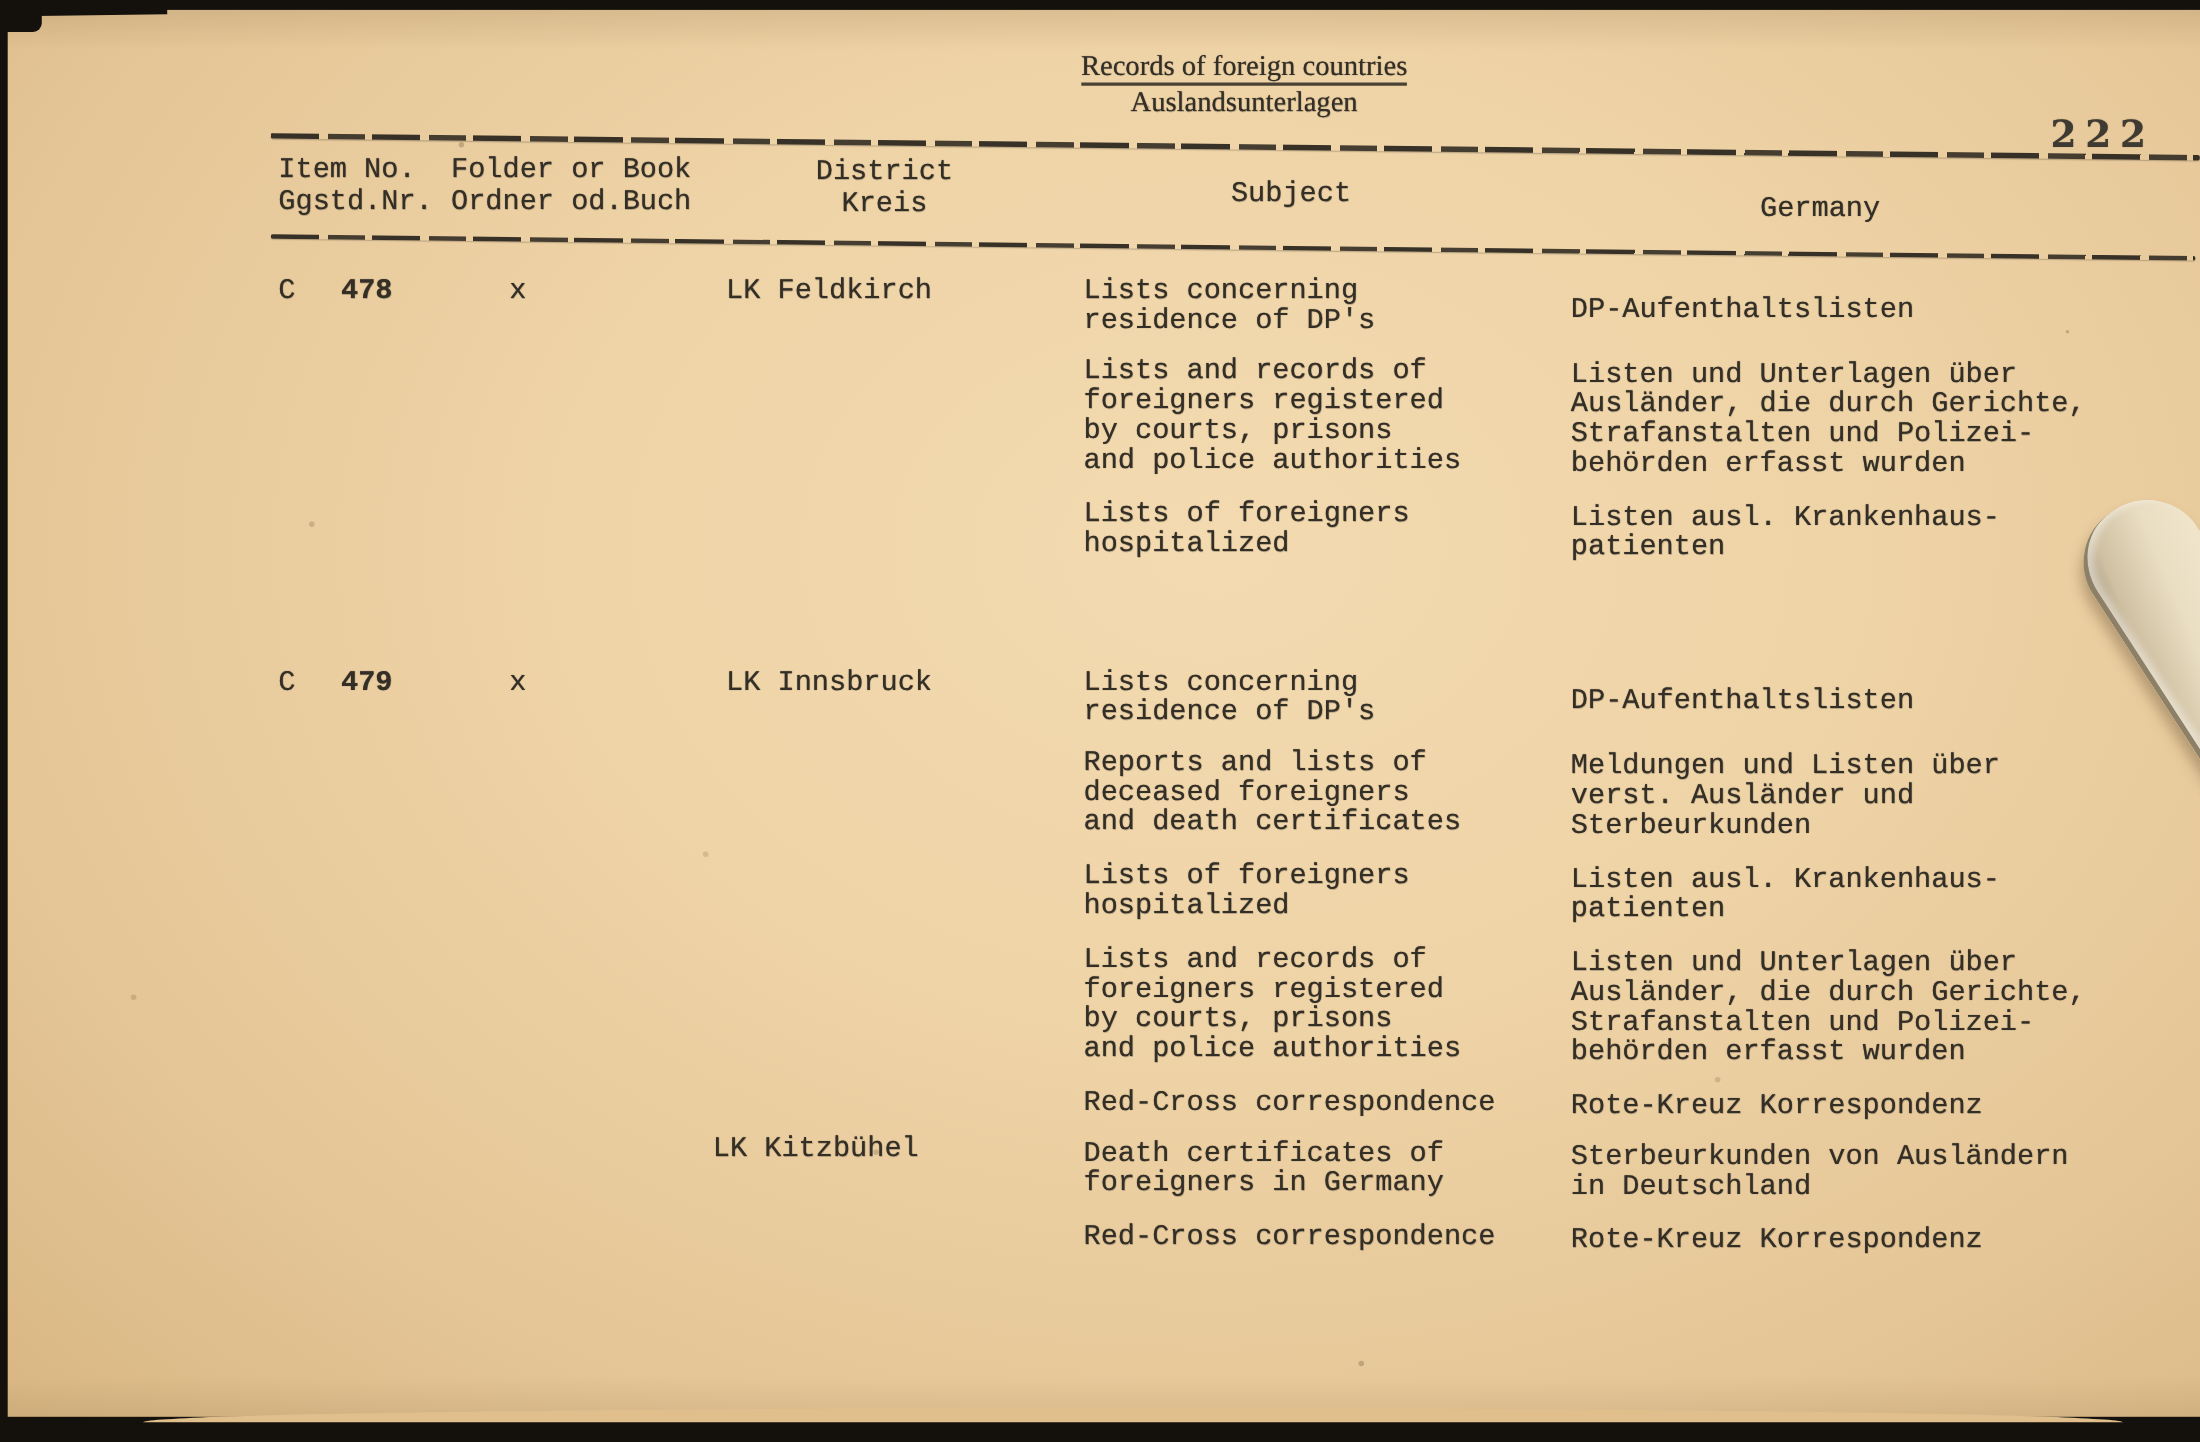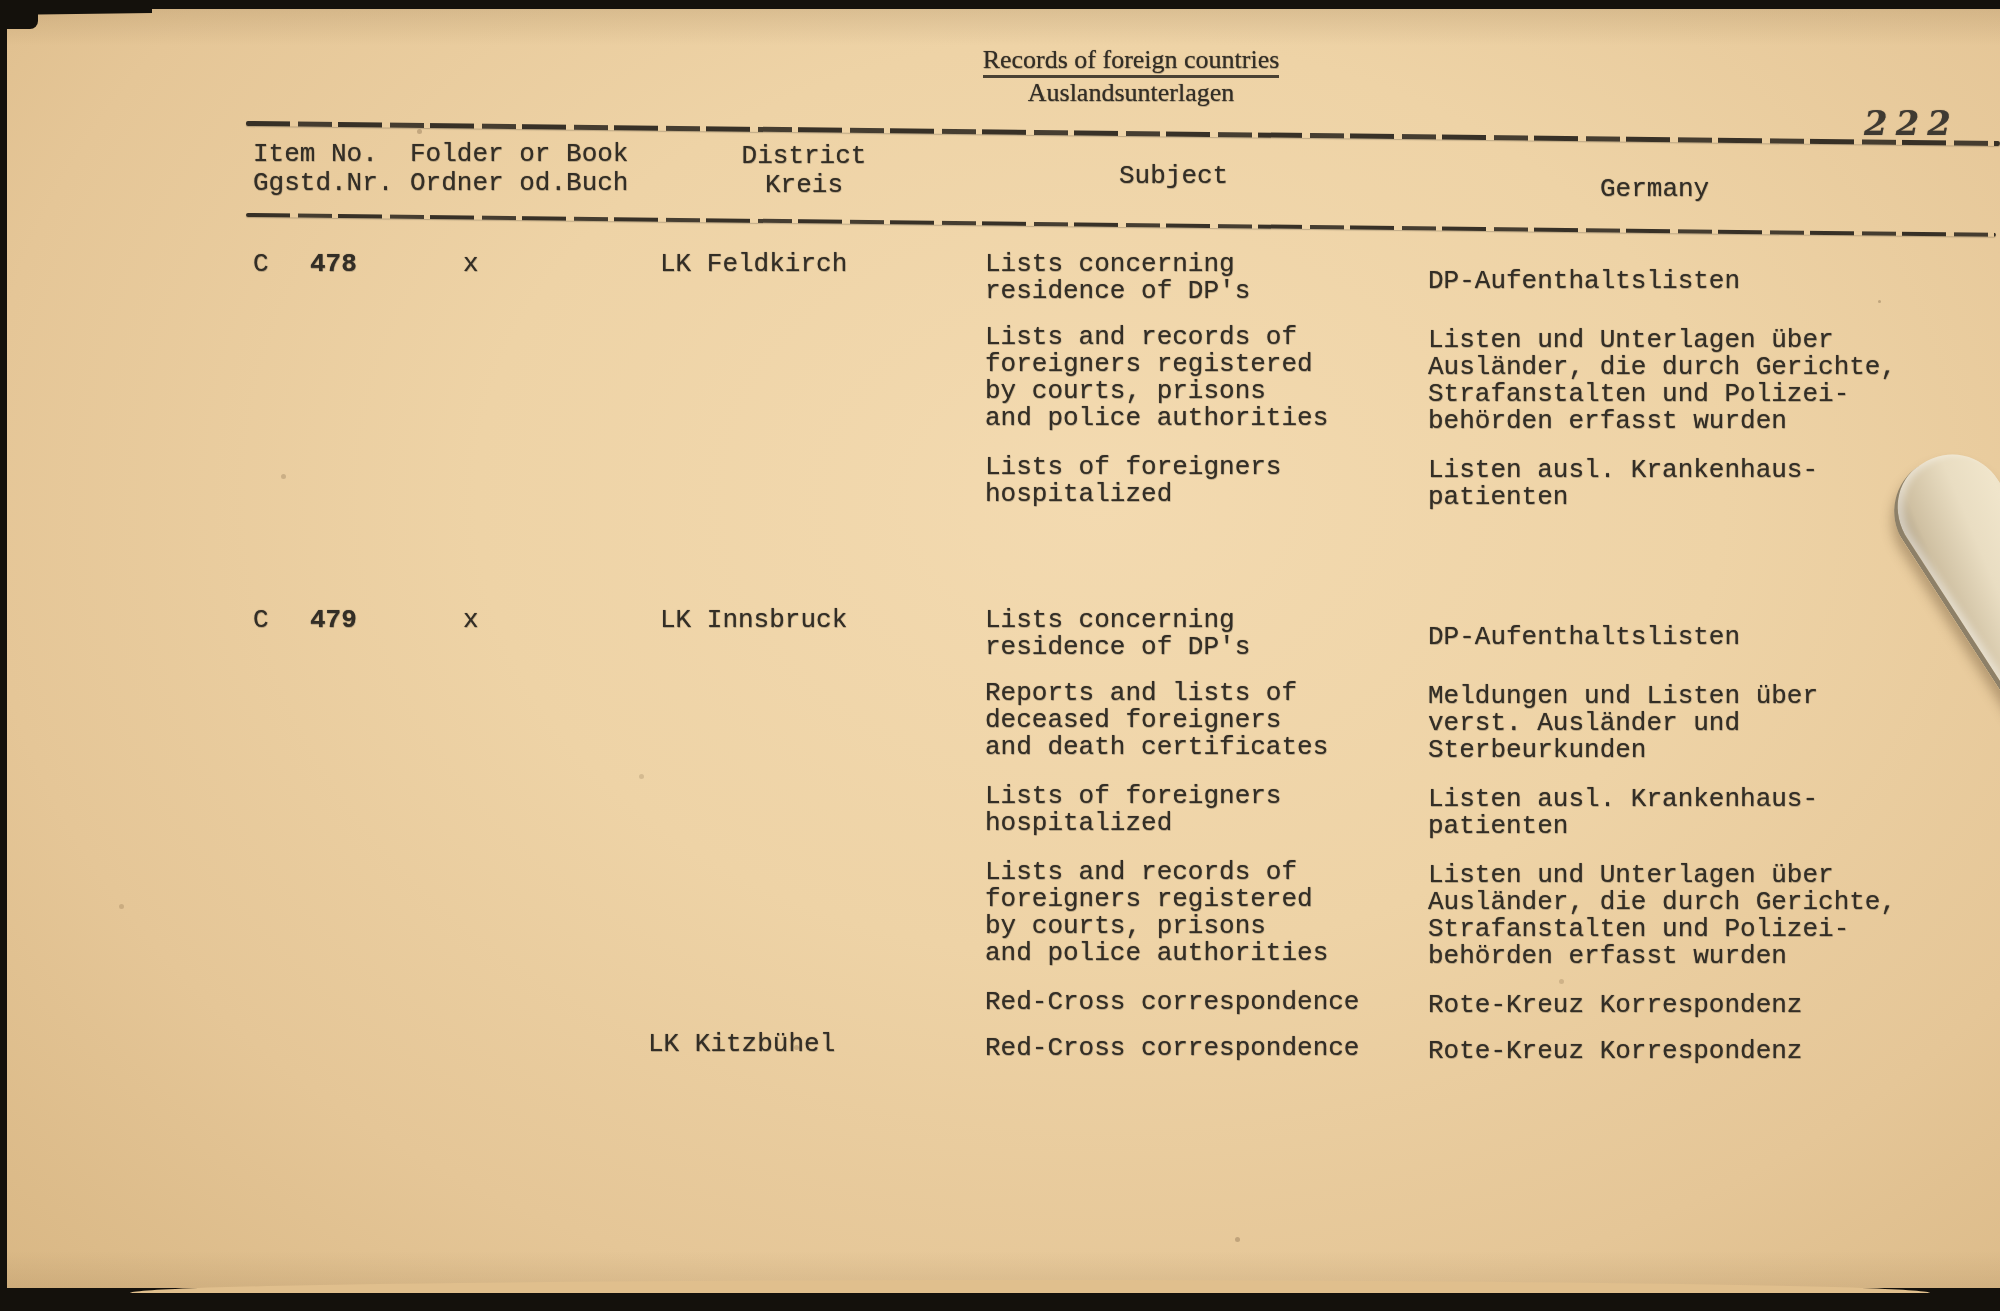--- a/index.html
+++ b/index.html
@@ -28,21 +28,20 @@
     display:inline-block;
     border-bottom:3px solid rgba(45,40,32,.85);
     padding-bottom:2px;
   }
   .subtitle{margin-top:1px;}
   .pagenum{
     position:absolute;left:1864px;top:103px;
     font-family:"DejaVu Serif","Liberation Serif",serif;
     font-size:34px;font-weight:700;letter-spacing:8px;color:#3f3a32;
     text-shadow:0 0 1px rgba(63,58,50,.6);
-    font-style:italic;
   }
   .rule{
     position:absolute;height:4px;border-radius:2px;
     background:repeating-linear-gradient(90deg,
       rgba(40,35,28,.92) 0px, rgba(40,35,28,.92) 44px,
       rgba(40,35,28,0) 44px, rgba(40,35,28,0) 52px,
       rgba(40,35,28,.85) 52px, rgba(40,35,28,.85) 86px,
       rgba(40,35,28,0) 86px, rgba(40,35,28,0) 92px);
     transform-origin:left center;
     box-shadow:0 1px 1px rgba(40,35,28,.25);
@@ -194,20 +193,26 @@
           <div class="subject typed ml">Red-Cross correspondence</div>
           <div class="betreff typed ml">Rote-Kreuz Korrespondenz</div>
         </div>
       </div>
     </div>
 
     <div class="section sec3">
       <span class="cell district typed">LK Kitzbühel</span>
       <div class="entries">
         <div class="entry">
+          <div class="subject typed ml">Death certificates of
+foreigners in Germany</div>
+          <div class="betreff typed ml">Sterbeurkunden von Ausländern
+in Deutschland</div>
+        </div>
+        <div class="entry">
           <div class="subject typed ml">Red-Cross correspondence</div>
           <div class="betreff typed ml">Rote-Kreuz Korrespondenz</div>
         </div>
       </div>
     </div>
 
     <div class="speckles"></div>
   </div>
 
   <div class="blade"></div>

